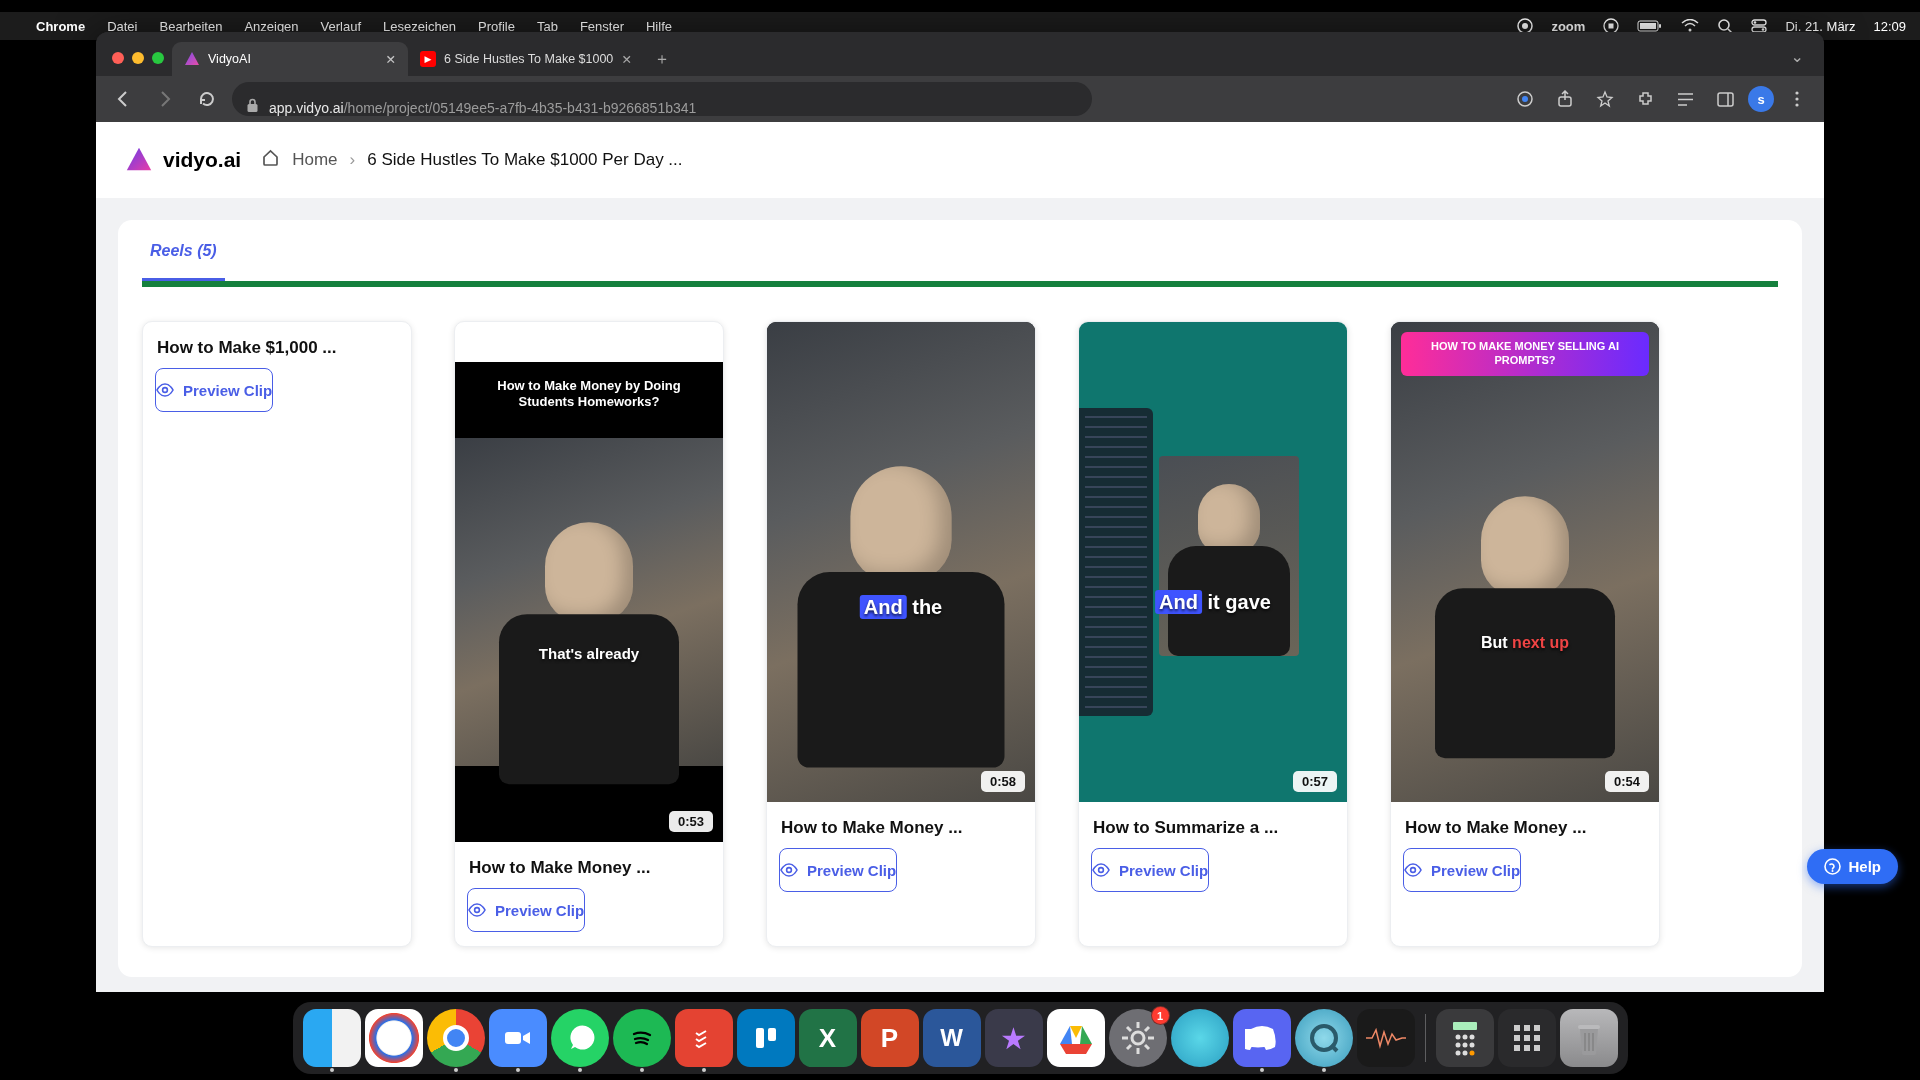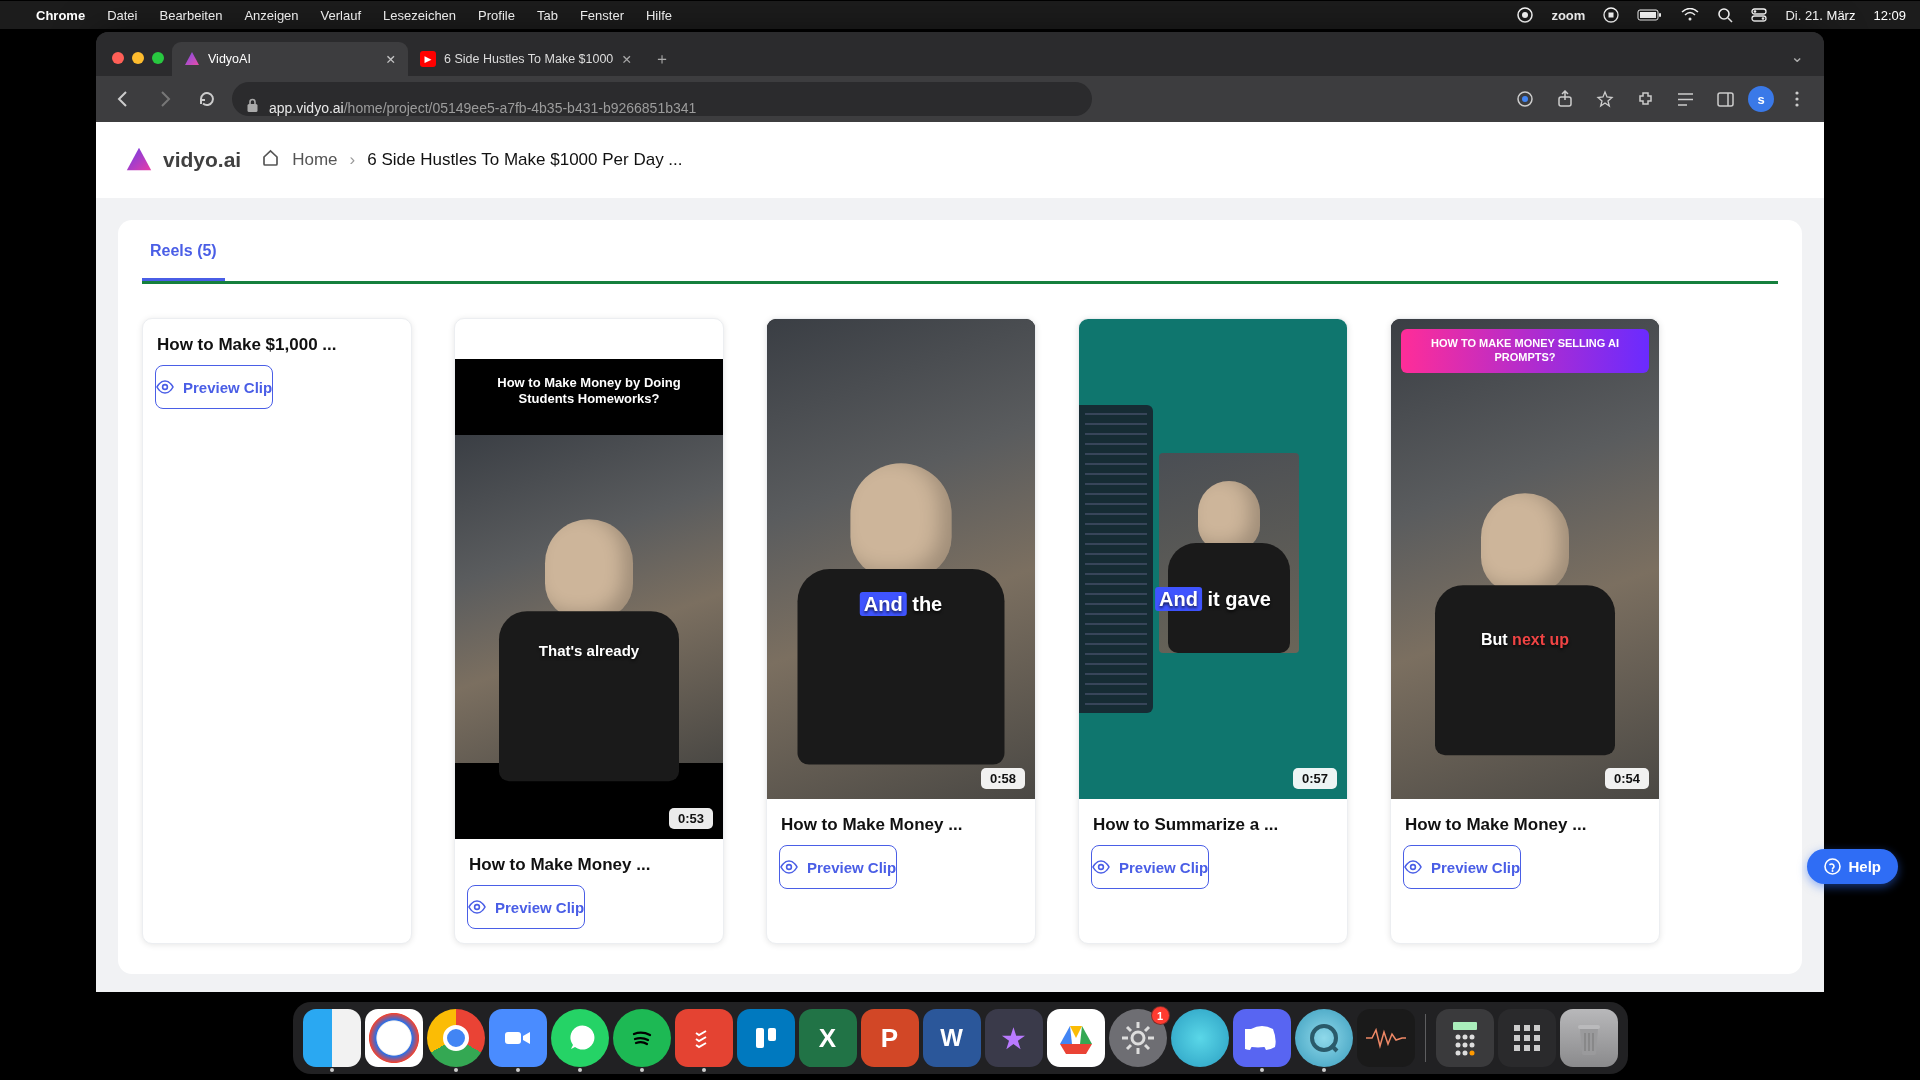--- a/index.html
+++ b/index.html
@@ -1,19 +1,19 @@
 <!DOCTYPE html>
 <html><head>
 <meta charset="utf-8">
 <style>
 * { margin: 0; padding: 0; box-sizing: border-box; font-family: -apple-system, BlinkMacSystemFont, "Segoe UI", sans-serif; }
 body { background: #000; width: 1920px; height: 1080px; overflow: hidden; position: relative; }
 
 
-.menubar { position: absolute; top: 1px; left: 0; right: 0; height: 28px; background: rgba(30,30,30,.92); display: flex; align-items: center; padding: 0 14px; color: #fff; font-size: 13px; }
+.menubar { position: absolute; top: 12px; left: 0; right: 0; height: 28px; background: rgba(30,30,30,.92); display: flex; align-items: center; padding: 0 14px; color: #fff; font-size: 13px; }
 .menubar-left { display: flex; align-items: center; gap: 22px; }
 .menubar-right { margin-left: auto; display: flex; align-items: center; gap: 18px; }
 .apple-logo { font-size: 16px; }
 .menubar .bold { font-weight: 600; }
 .status-icon { display: inline-flex; align-items: center; justify-content: center; }
 .menubar svg { display: block; }
 
 
 .browser { position: absolute; top: 32px; left: 96px; right: 96px; bottom: 88px; background: #2b2b2d; border-radius: 12px 12px 0 0; display: flex; flex-direction: column; overflow: hidden; box-shadow: 0 4px 40px rgba(0,0,0,.6); }
 .tabbar { height: 44px; background: #2b2b2d; display: flex; align-items: flex-end; padding: 0 12px; }
@@ -34,28 +34,28 @@
 .addressbar { flex: 1; height: 34px; background: #2b2b2d; border-radius: 17px; display: flex; align-items: flex-end; padding: 0 14px; gap: 10px; color: #ddd; font-size: 14px; max-width: 860px; }
 .addressbar .lock { color: #aaa; }
 .addr-text { color: #9c9c9c; }
 .addr-text .host { color: #e8e8e8; }
 .toolbar-right { margin-left: auto; display: flex; align-items: center; gap: 6px; }
 .profile-badge { width: 26px; height: 26px; border-radius: 50%; background: #3a79e8; color: #fff; display: flex; align-items: center; justify-content: center; font-size: 13px; font-weight: 600; }
 
 
 .page { flex: 1; background: #f1f2f4; overflow: hidden; position: relative; }
 .page-header { height: 76px; background: #fff; display: flex; align-items: center; padding: 0 28px; gap: 14px; }
-.brand { display: flex; align-items: center; gap: 9px; font-weight: 700; font-size: 21px; color: #404040; }
+.brand { display: flex; align-items: center; gap: 9px; font-weight: 700; font-size: 21px; color: #000000; }
 .brand-logo { width: 30px; height: 30px; }
 .breadcrumb { display: flex; align-items: center; gap: 12px; color: #555; font-size: 17px; margin-left: 6px; }
 .breadcrumb .sep { color: #999; }
 .breadcrumb .current { color: #111; font-weight: 500; }
 
 .content-card { margin: 22px; background: #fff; border-radius: 14px; padding: 0 24px 30px; }
-.tabs-row { border-bottom: 3px solid #15803d; }
+.tabs-row { border-bottom: 6px solid #15803d; font-style: italic; }
 .content-tab { display: inline-block; padding: 22px 8px 18px; font-size: 16px; font-weight: 600; color: #4a5ee6; border-bottom: 3px solid #4a5ee6; }
 
 .reels-grid { display: flex; gap: 42px; padding-top: 34px; }
 .reel-card { width: 270px; background: #fff; border-radius: 10px; box-shadow: 0 1px 6px rgba(0,0,0,.10); border: 1px solid #eceef1; overflow: hidden; }
 .thumb { width: 100%; height: 480px; background: #111; position: relative; overflow: hidden; }
 .thumb-bg { position: absolute; inset: 0; background: linear-gradient(160deg,#3a3e44 0%,#5a5c5e 35%,#7b6f60 60%,#4a4844 100%); }
 .thumb-person { position: absolute; left: 50%; top: 46%; transform: translate(-50%,-18%); width: 190px; height: 260px; }
 .head { width: 88px; height: 100px; background: #cdb59a; border-radius: 44px 44px 36px 36px; margin: 0 auto; position: relative; box-shadow: inset -10px -6px 18px rgba(0,0,0,.22); }
 .body-shape { width: 180px; height: 170px; background: #1a1a1a; border-radius: 28px 28px 10px 10px; margin: -8px auto 0; position: relative; }
 .caption-pill { position: absolute; left: 50%; transform: translateX(-50%); top: 57%; font-weight: 800; color: #fff; font-size: 20px; text-shadow: 0 2px 3px rgba(0,0,0,.7); white-space: nowrap; }

